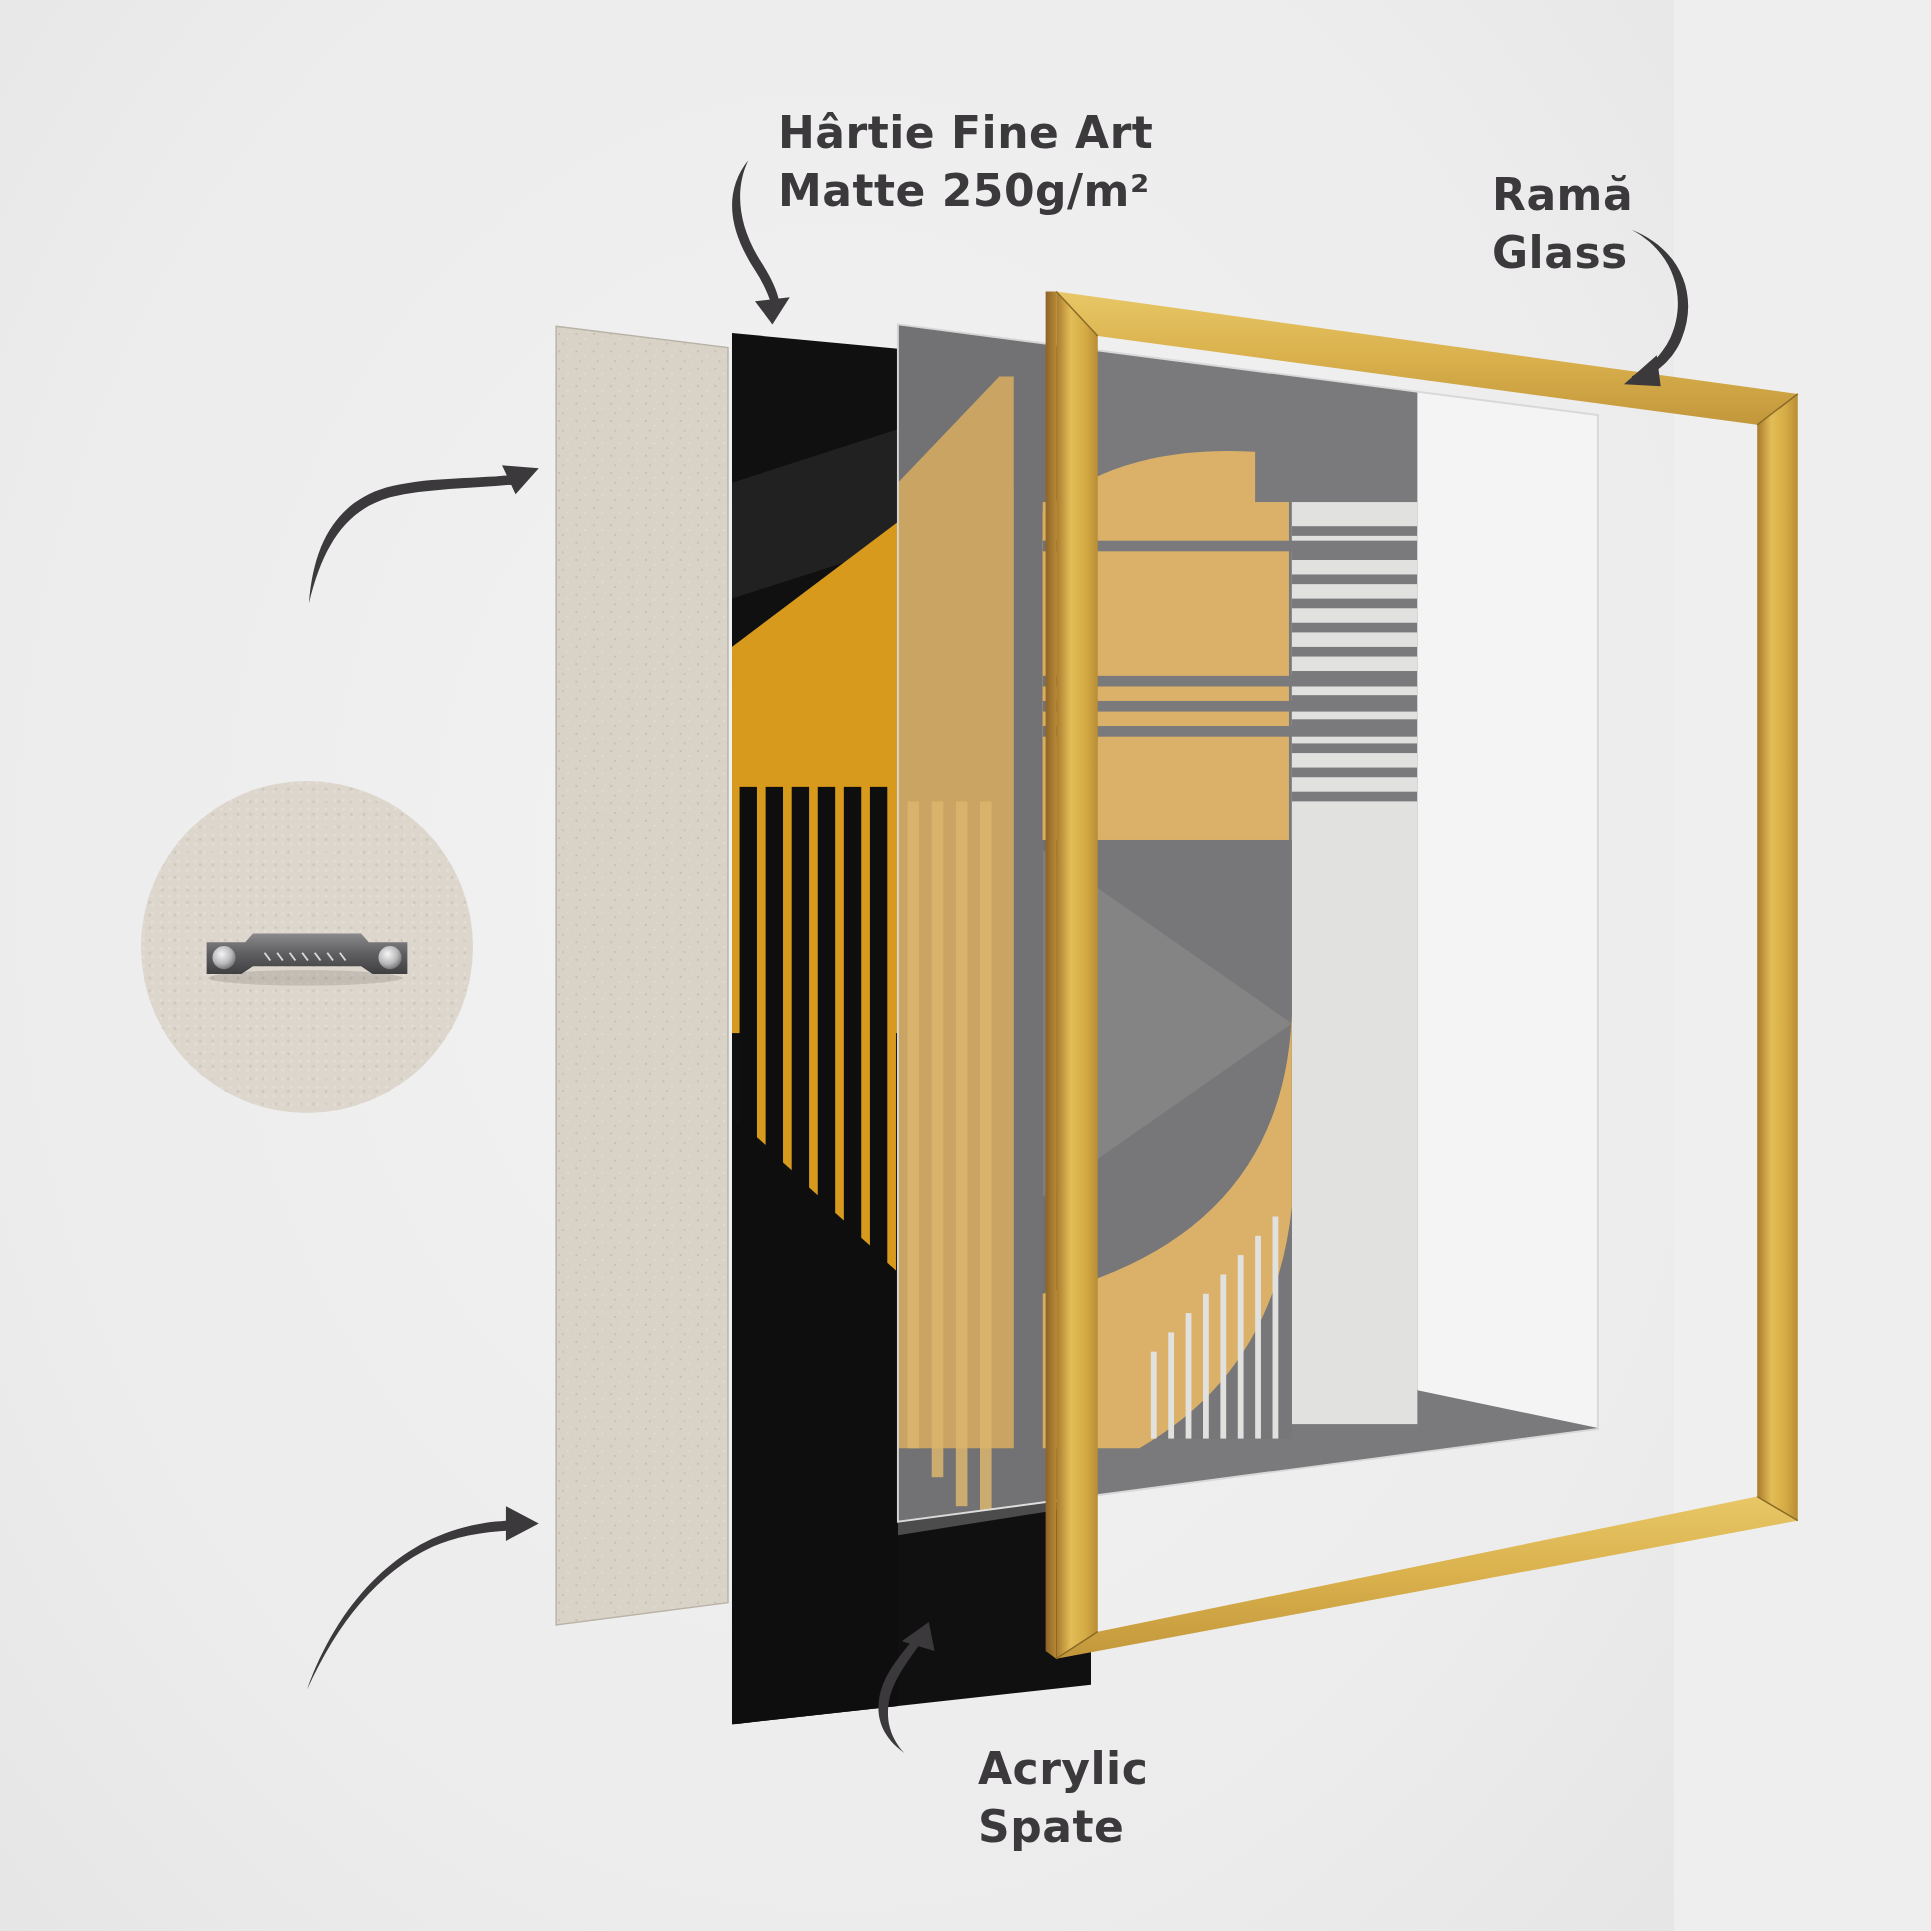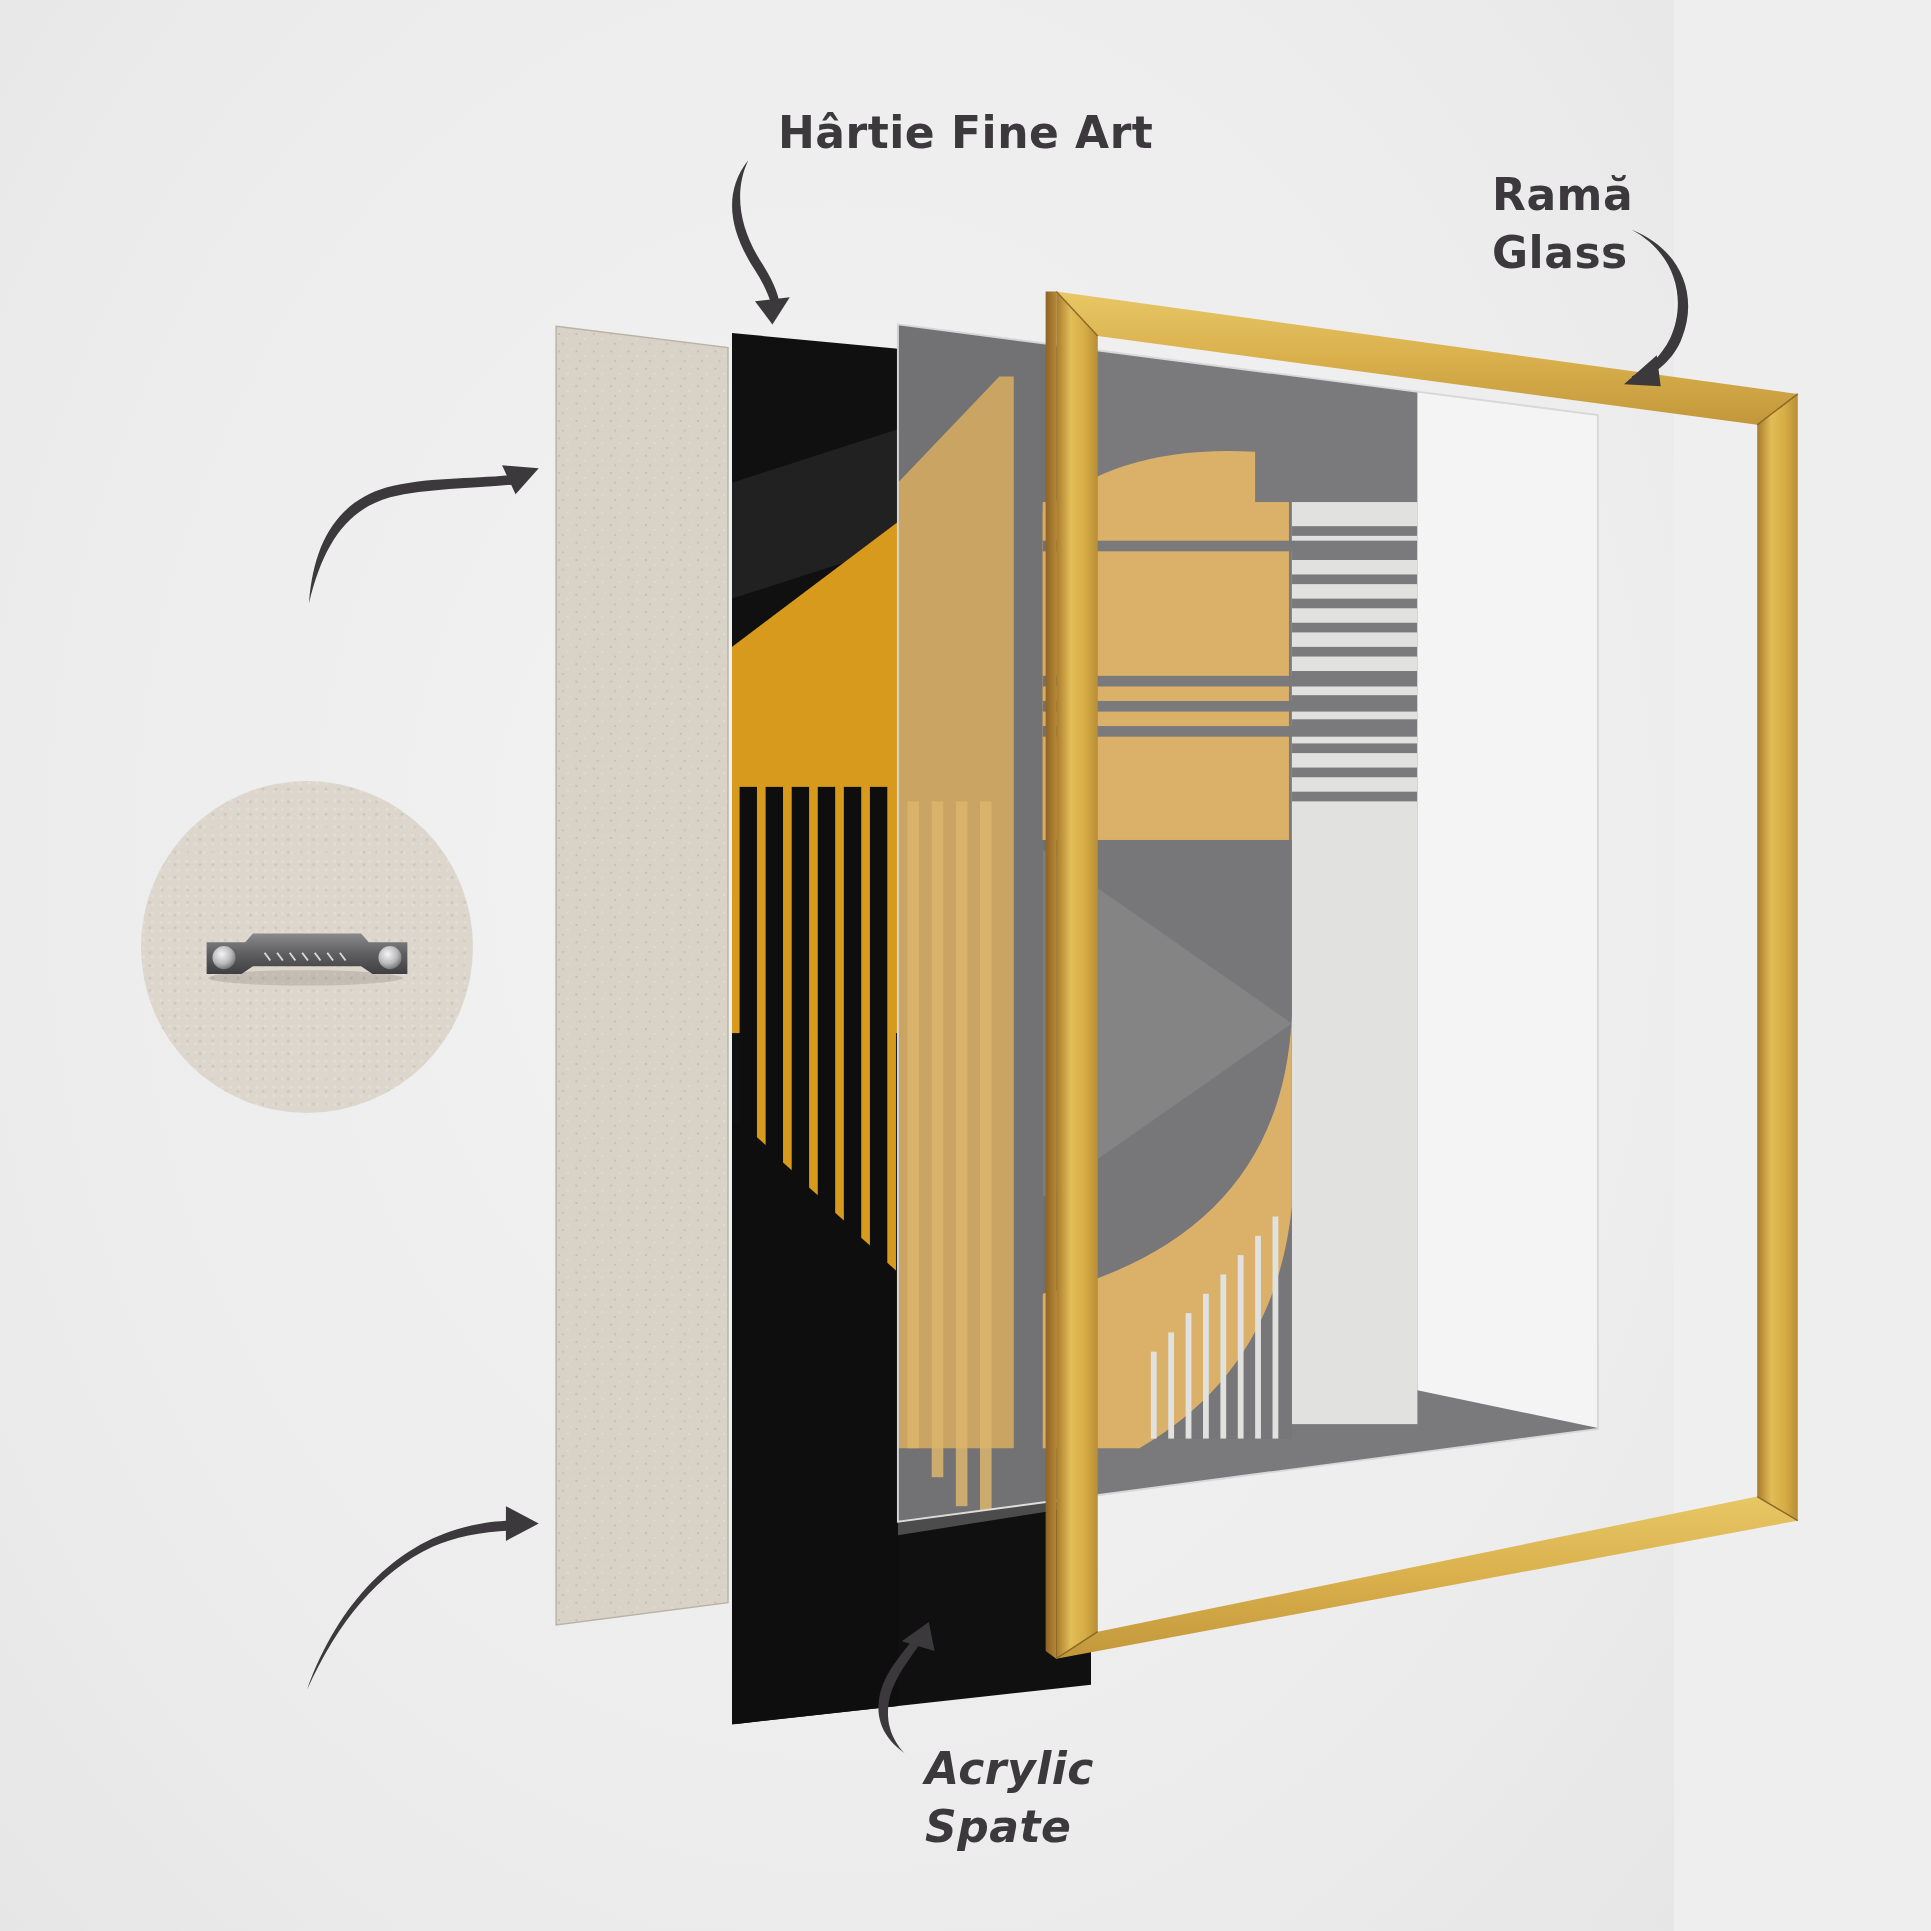--- a/index.html
+++ b/index.html
@@ -243,30 +243,31 @@
           <path d="M193,178 l6,8"></path>
           <path d="M206,178 l6,8"></path>
       </g>
       <circle cx="86" cy="183" r="12" fill="url(#rivet)"></circle>
       <circle cx="258" cy="183" r="12" fill="url(#rivet)"></circle>
     </svg>
   </div>
 
   <div class="label left" style="left:778px; top:104px;">
     <span class="line">Hârtie Fine Art</span>
+    <span class="line">Matte 250g/m²</span>
   </div>
 
   <div class="label left" style="left:1492px; top:166px;">
     <span class="line">Ramă</span>
     <span class="line">Glass</span>
   </div>
 
 
   <div class="label center" style="left:154px; top:1721px; width:309px;">
   </div>
 
-  <div class="label left" style="left:925px; top:1740px;font-style:italic;">
+  <div class="label left" style="left:978px; top:1740px;">
     <span class="line">Acrylic</span>
     <span class="line">Spate</span>
   </div>
 
 </div>
 
 
 </body></html>

